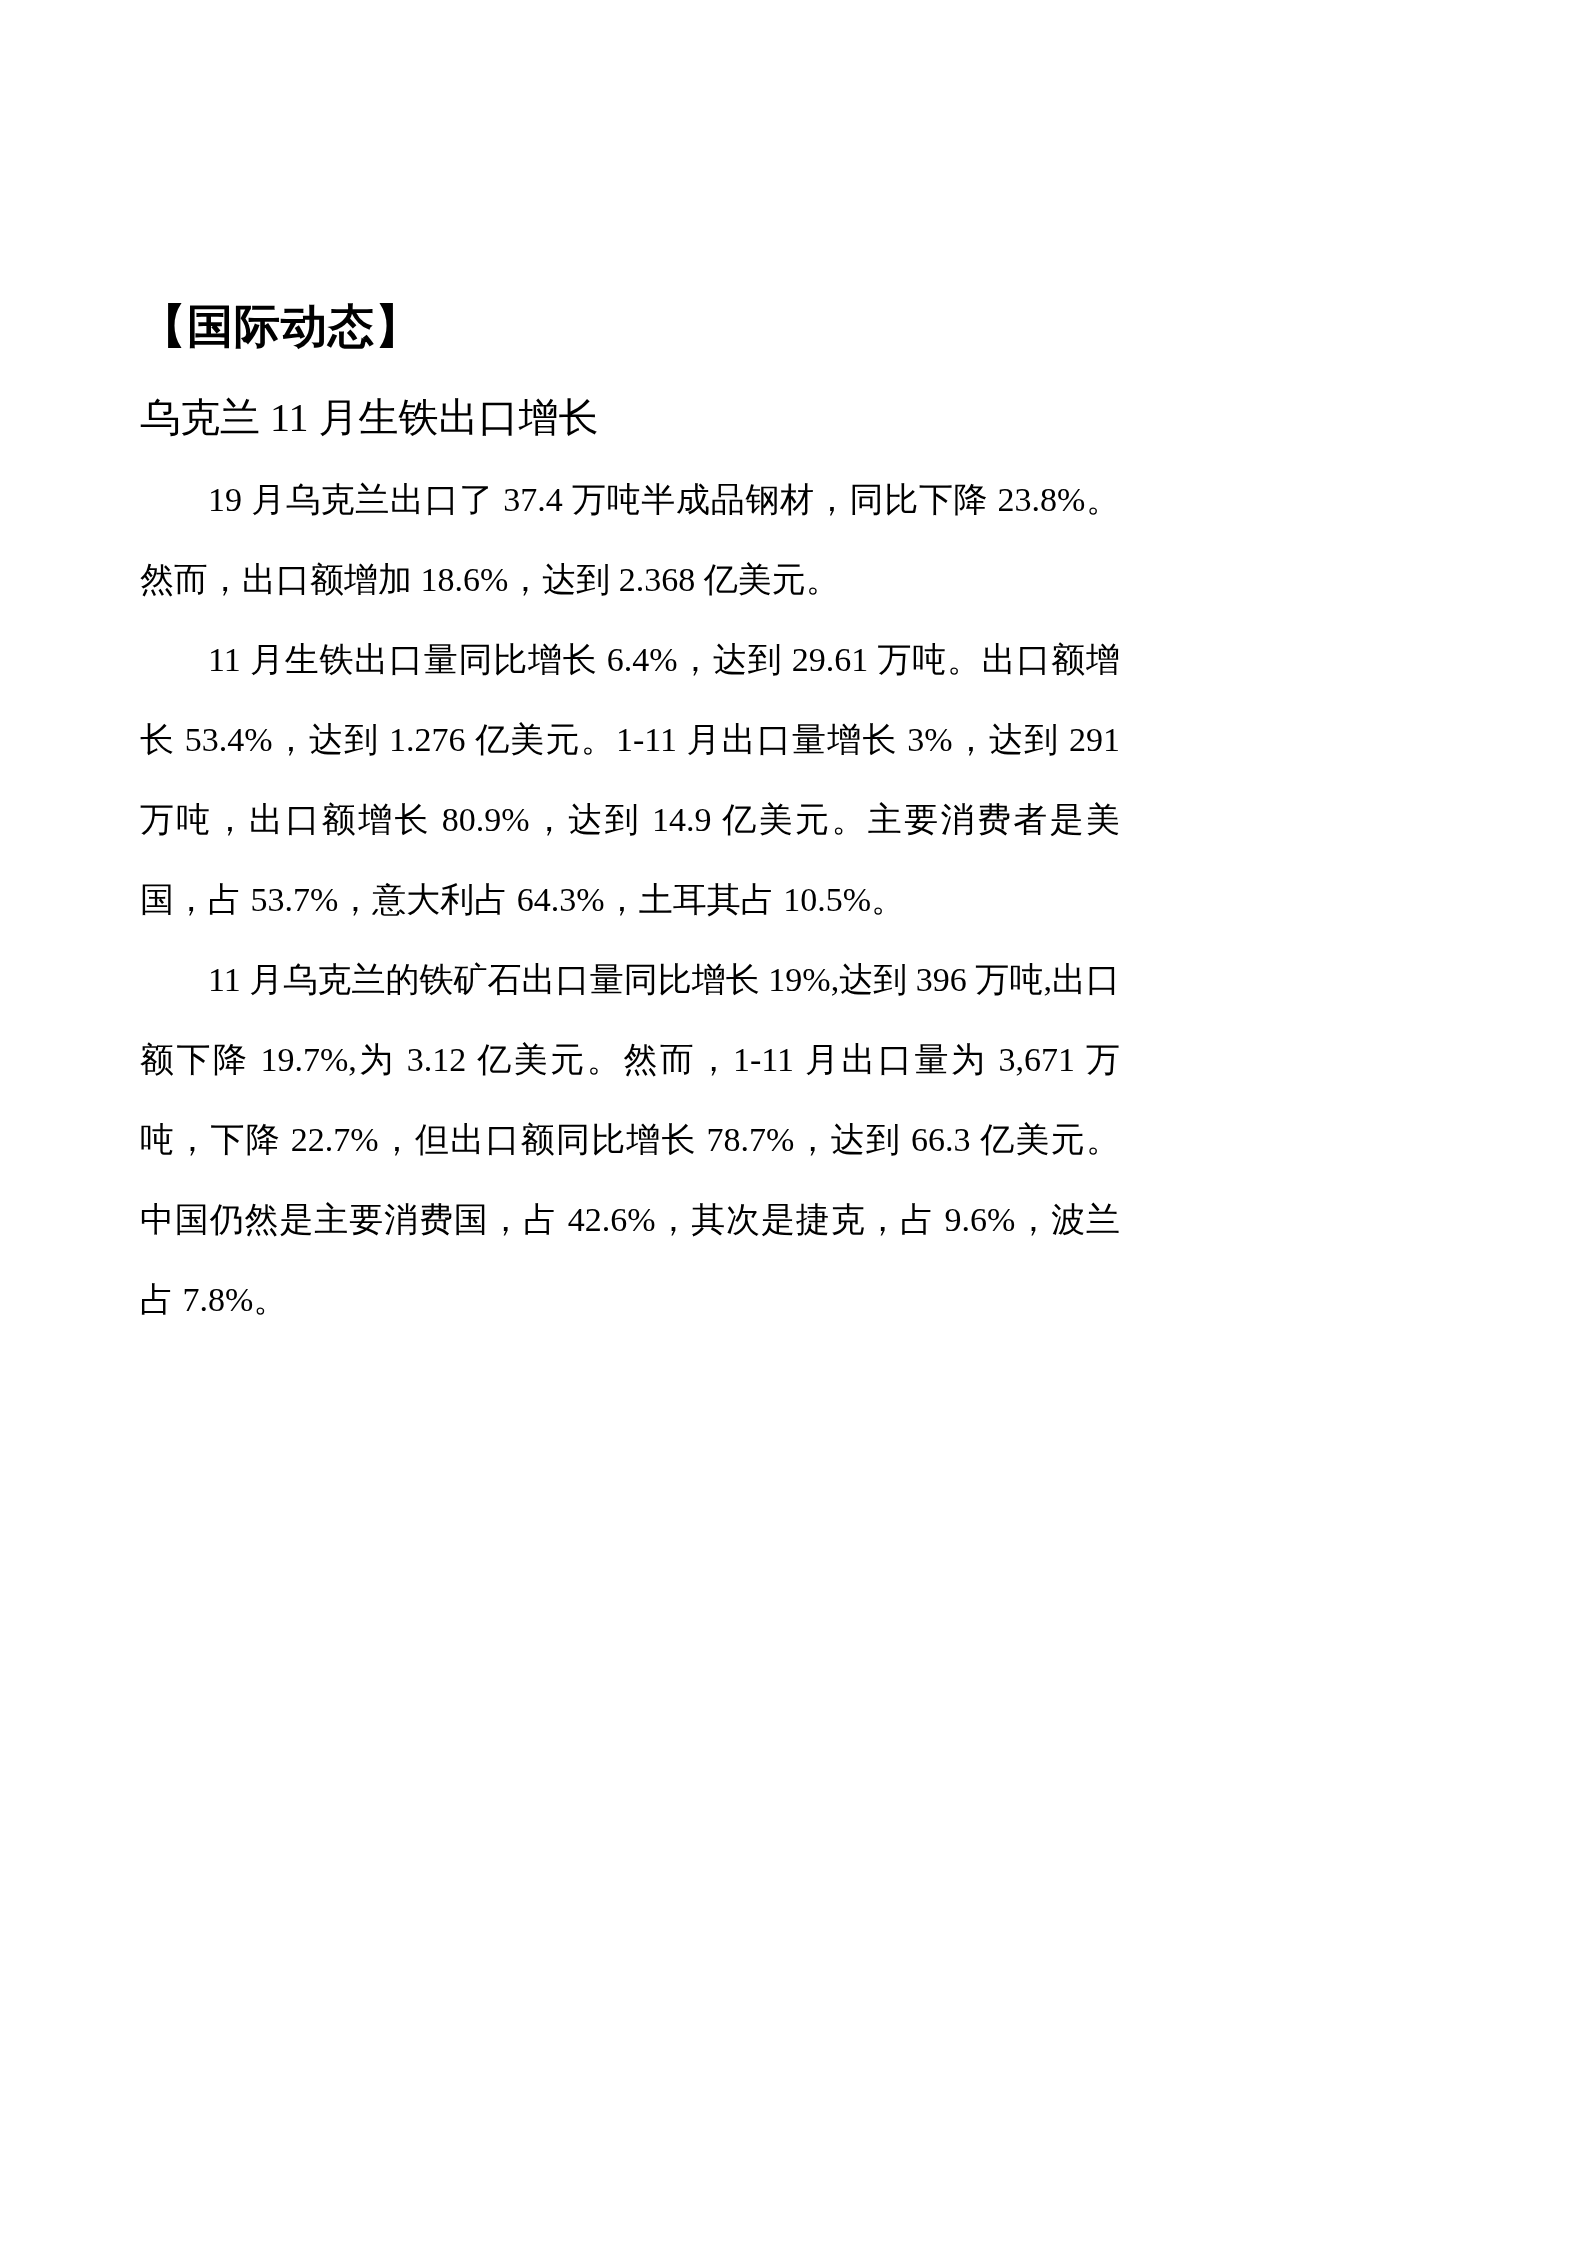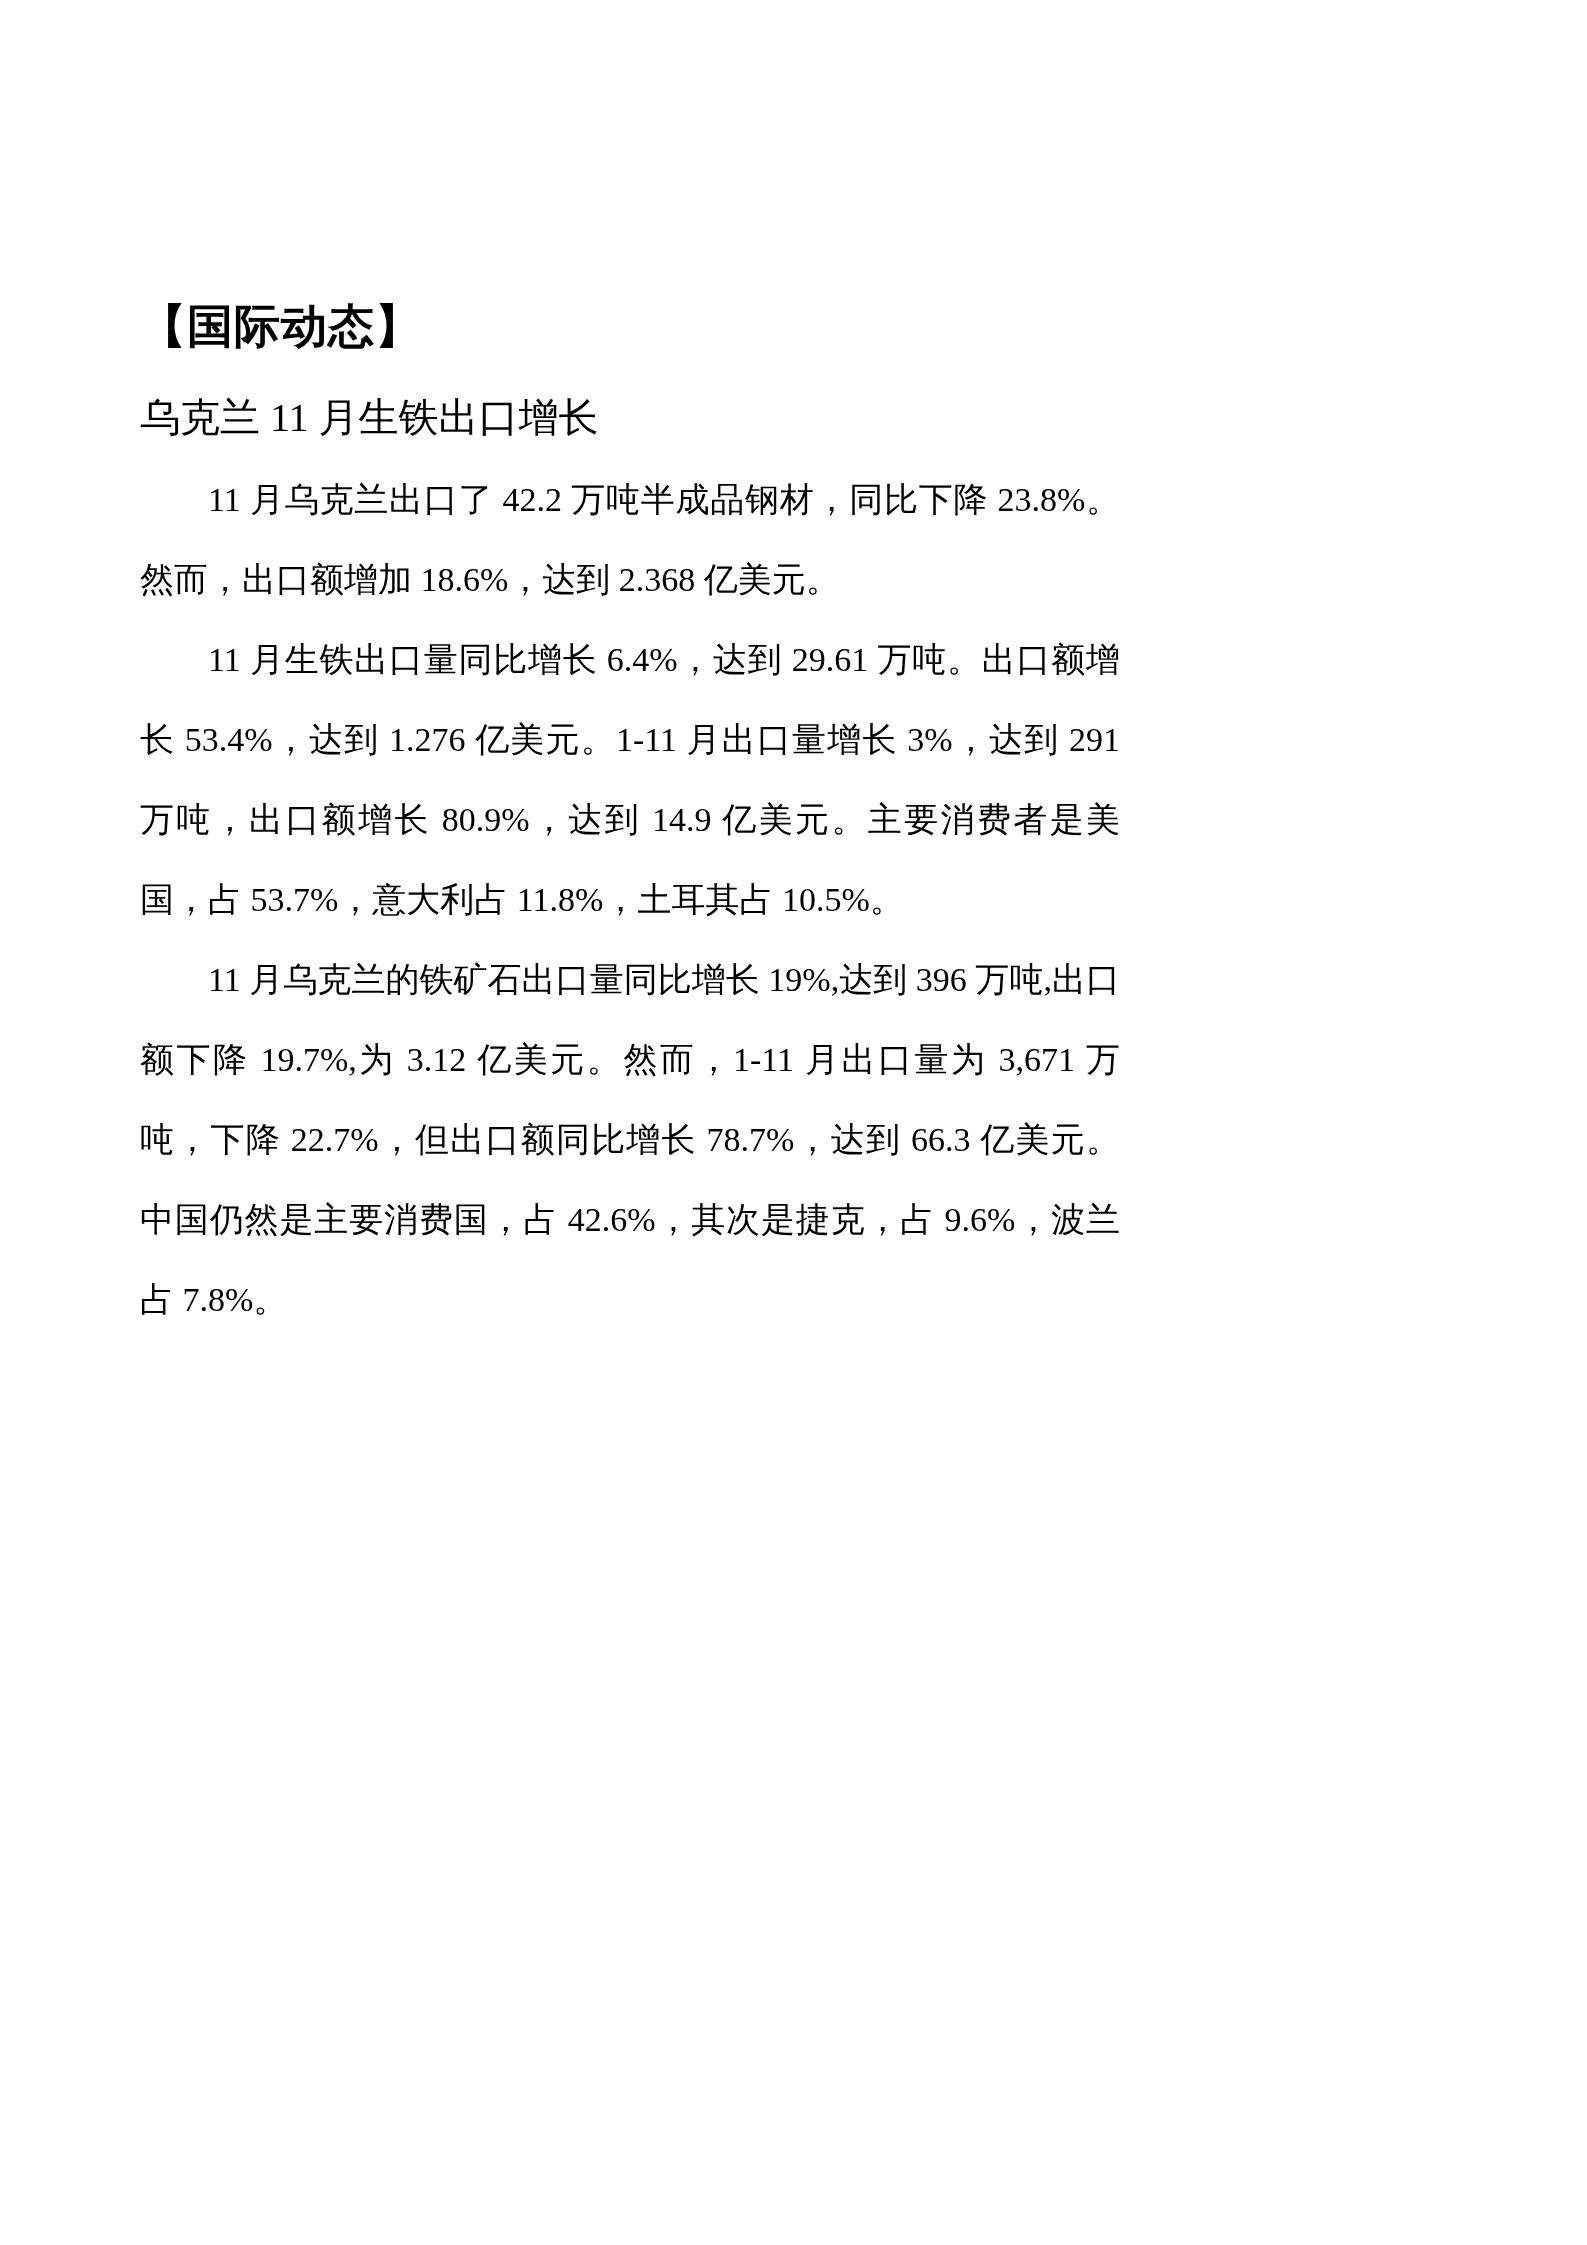--- a/index.html
+++ b/index.html
@@ -46,21 +46,21 @@
   }
 </style>
 </head>
 <body>
 
 <div class="page">
   <h2 class="section-header">【国际动态】</h2>
 
   <h1 class="article-title">乌克兰 11 月生铁出口增长</h1>
 
-  <p class="body-para">11 月乌克兰出口了 42.2 万吨半成品钢材，同比下降 23.8%。然而，出口额增加 18.6%，达到 2.368 亿美元。</p>
+  <p class="body-para">19 月乌克兰出口了 37.4 万吨半成品钢材，同比下降 23.8%。然而，出口额增加 18.6%，达到 2.368 亿美元。</p>
 
 
 
-  <p class="body-para">11 月生铁出口量同比增长 6.4%，达到 29.61 万吨。出口额增长 53.4%，达到 1.276 亿美元。1-11 月出口量增长 3%，达到 291 万吨，出口额增长 80.9%，达到 14.9 亿美元。主要消费者是美国，占 53.7%，意大利占 11.8%，土耳其占 10.5%。</p>
+  <p class="body-para">11 月生铁出口量同比增长 6.4%，达到 29.61 万吨。出口额增长 53.4%，达到 1.276 亿美元。1-11 月出口量增长 3%，达到 291 万吨，出口额增长 80.9%，达到 14.9 亿美元。主要消费者是美国，占 53.7%，意大利占 64.3%，土耳其占 10.5%。</p>
 
   <p class="body-para">11 月乌克兰的铁矿石出口量同比增长 19%,达到 396 万吨,出口额下降 19.7%,为 3.12 亿美元。然而，1-11 月出口量为 3,671 万吨，下降 22.7%，但出口额同比增长 78.7%，达到 66.3 亿美元。中国仍然是主要消费国，占 42.6%，其次是捷克，占 9.6%，波兰占 7.8%。</p>
 
 </div>
 
 </body></html>

